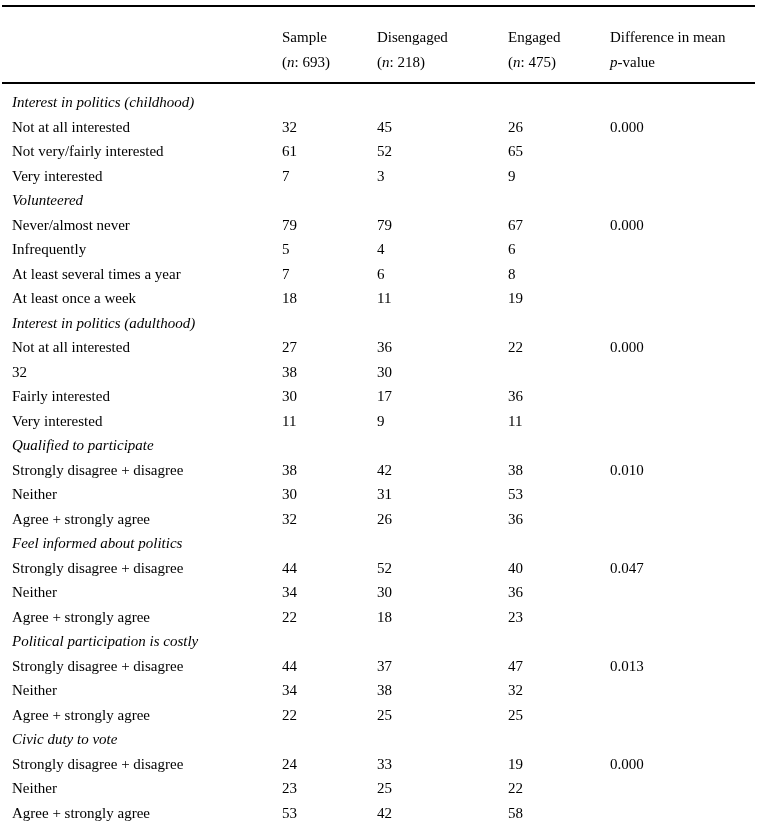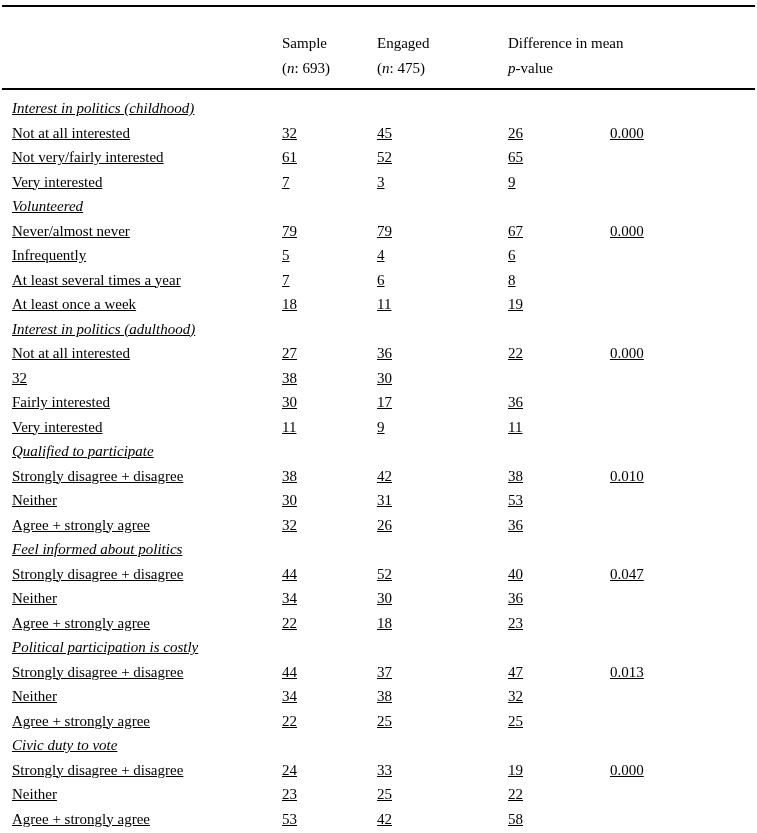--- a/index.html
+++ b/index.html
@@ -19,50 +19,53 @@
     margin: 0 2px;
   }
   .rule.top { margin-top: 5px; }
   .grid {
     display: grid;
     grid-template-columns: 270px 95px 131px 102px 1fr;
     padding-left: 12px;
     padding-right: 8px;
   }
   .header {
-    padding-top: 24px;
+    padding-top: 18px;
     padding-bottom: 7px;
   }
   .header .hline { line-height: 25px; white-space: nowrap; }
   .body { padding-top: 6px; padding-bottom: 13px; }
   .row {
     height: 24.5px;
     line-height: 24.5px;
     white-space: nowrap;
-    text-decoration: underline;
   }
   .row .cell { overflow: hidden; }
   .row.section .label { font-style: italic; }
   i { font-style: italic; }
 </style>
 </head>
 <body>
 
 <div class="page">
 
   <div class="rule top"></div>
 
   <div class="grid header">
     <div></div>
 
     <div>
       <div class="hline">Sample</div>
       <div class="hline"><span>(</span><i>n</i><span>: 693)</span></div>
     </div>
 
+    <div>
+      <div class="hline">Disengaged</div>
+      <div class="hline"><span>(</span><i>n</i><span>: 218)</span></div>
+    </div>
 
     <div>
       <div class="hline">Engaged</div>
       <div class="hline"><span>(</span><i>n</i><span>: 475)</span></div>
     </div>
 
     <div>
       <div class="hline">Difference in mean</div>
       <div class="hline"><i>p</i><span>-value</span></div>
     </div>

